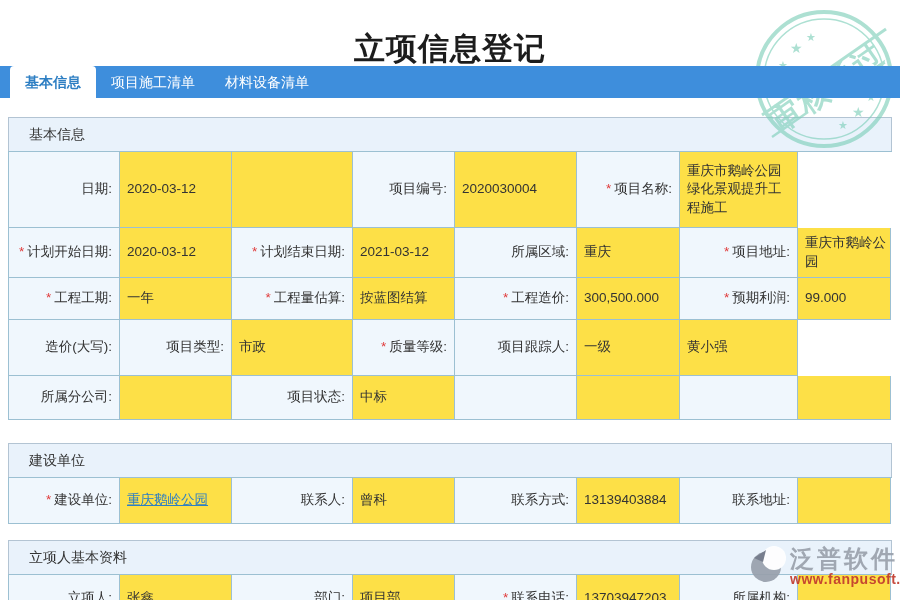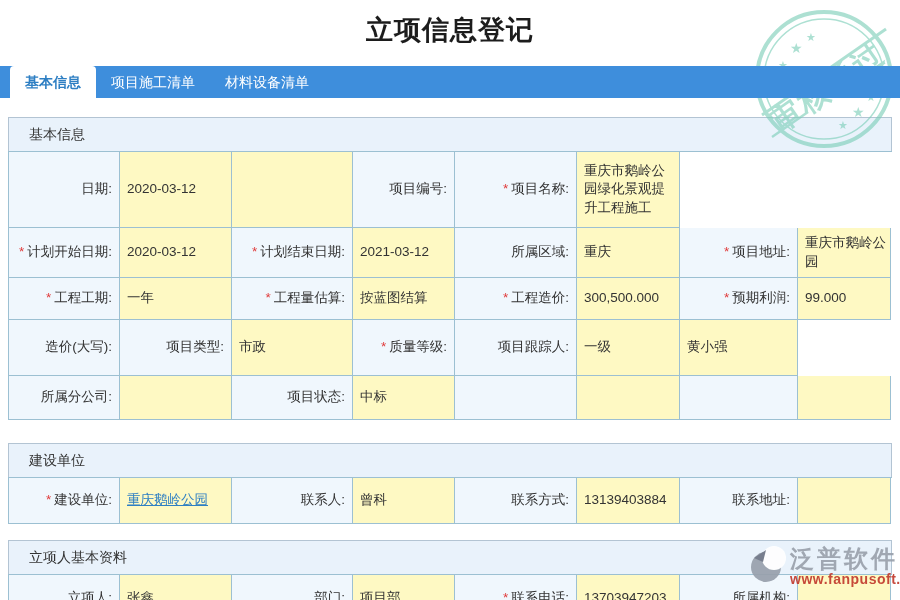--- a/index.html
+++ b/index.html
@@ -2,22 +2,22 @@
 <html style="--tab-blue: #3e8edc; --section-bg: #e9f2fb; --label-cell-bg: #f0f7fd; --table-border: #9cc0d2; --link-blue: #2e7fc3; --required-red: #e03a3a; --stamp-teal: #7bceb8; --logo-red: #c23b2e;"><head>
 <meta charset="utf-8">
 <style>
   html,body{margin:0;padding:0;}
   body{
     width:900px;height:600px;overflow:hidden;position:relative;
     background:#fff;font-family:"Liberation Sans","DejaVu Sans",sans-serif;
   }
   
   .page-title{
-    height:66px;box-sizing:border-box;padding-top:12px;text-align:center;
-    font-size:27px;font-weight:bold;color:#1c1c1c;letter-spacing:1px;
+    height:66px;box-sizing:border-box;padding-top:28px;text-align:center;
+    font-size:31px;font-weight:bold;color:#1c1c1c;letter-spacing:1px;
   }
   
   .tabbar{
     position:relative;z-index:10;height:32px;background:var(--tab-blue,#3e8edc);
     display:flex;align-items:flex-start;padding-left:10px;
   }
   .tab{
     font-size:14px;color:#fff;line-height:32px;padding:0 15px;cursor:pointer;white-space:nowrap;
   }
   .tab.active{
@@ -39,21 +39,21 @@
   .cell{
     box-sizing:border-box;border-right:1px solid #9cc0d2;border-bottom:1px solid #9cc0d2;
     display:flex;align-items:center;font-size:13.5px;color:#333;line-height:1.35;
     overflow:hidden;
   }
   .cell.label{
     background:#f0f7fd;justify-content:flex-end;text-align:right;
     padding:2px 7px 2px 2px;
   }
   .cell.value{
-    background:#fef9c3;justify-content:flex-start;text-align:left;
+    background:#fde047;justify-content:flex-start;text-align:left;
     padding:2px 3px 2px 7px;word-break:break-all;
   }
   .req{color:var(--required-red,#e03a3a);margin-right:3px;flex:none;}
   a.cell-link{color:var(--link-blue,#2e7fc3);cursor:pointer;}
   
   .stamp{position:absolute;left:750px;top:5px;z-index:6;opacity:.62;pointer-events:none;}
   
   .logo{
     position:absolute;left:746px;top:546px;z-index:12;opacity:.92;
     display:flex;align-items:center;
@@ -80,20 +80,21 @@
       <div class="form-table">
         <div class="frow" style="height: 76px;">
           <div class="cell label">
             <span>日期:</span>
           </div>
           <div class="cell value">2020-03-12</div>
           <div class="cell value"></div>
           <div class="cell label">
             <span>项目编号:</span>
           </div>
+          <div class="cell value">2020030004</div>
           <div class="cell label">
             <span class="req">*</span>
             <span>项目名称:</span>
           </div>
           <div class="cell value">重庆市鹅岭公园绿化景观提升工程施工</div>
         </div>
         <div class="frow" style="height: 50px;">
           <div class="cell label">
             <span class="req">*</span>
             <span>计划开始日期:</span>

